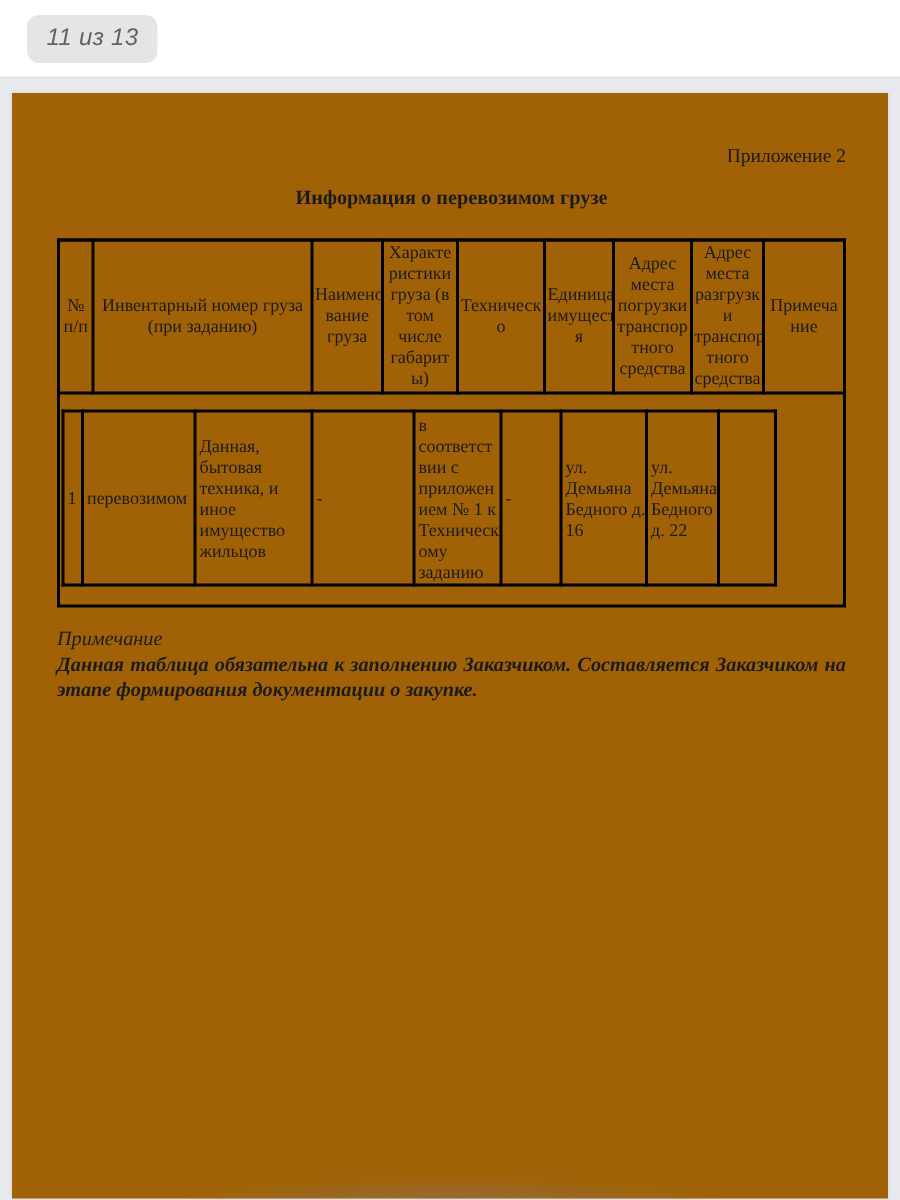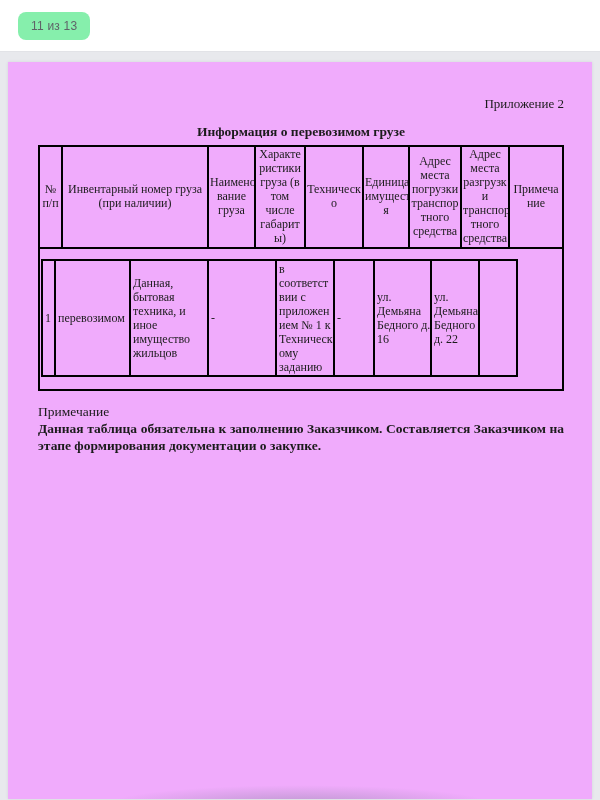--- a/index.html
+++ b/index.html
@@ -12,52 +12,53 @@
   .top-bar {
     height: 52px;
     background: #ffffff;
     border-bottom: 1px solid #e2e3e7;
     display: flex;
     align-items: center;
     padding-left: 18px;
     font-family: "Liberation Sans", sans-serif;
   }
   .badge {
-    background: #86efac;
+    background: #e5e5e5;
     color: #5f6368;
-    font-size: 12px;
+    font-size: 16px;
     padding: 7px 13px;
     border-radius: 8px;
     letter-spacing: .2px;
+    font-style: italic;
   }
   .page {
     position: relative;
     margin: 10px 8px 0;
     height: 737px;
-    background: #f0abfc;
+    background: #a16207;
     padding: 33px 28px 0 30px;
     color: #1b1b1b;
     box-shadow: 0 0 3px rgba(40,45,70,.10);
     overflow: hidden;
   }
   .page::after {
     content: "";
     position: absolute;
     left: 40px; right: 40px; bottom: 0;
     height: 18px;
     background: radial-gradient(ellipse 55% 160% at 50% 135%, rgba(120,126,148,.45), rgba(120,126,148,0) 70%);
     pointer-events: none;
   }
   .appendix { text-align: right; font-size: 13px; line-height: 1.32; }
   .doc-title {
     text-align: center;
     font-weight: bold;
     font-size: 13.5px;
     margin-top: 12px;
-    margin-bottom: 5px;
+    margin-bottom: 19px;
   }
   .frame { border: 2px solid #000; padding-bottom: 12px; }
   table { border-collapse: collapse; table-layout: fixed; }
   .ht { width: calc(100% + 4px); margin: -2px 0 0 -2px; }
   .ht th {
     border: 2px solid #000;
     font-weight: normal;
     font-size: 12px;
     line-height: 1.16;
     text-align: center;
@@ -72,21 +73,21 @@
     border: 2px solid #000;
     font-size: 12px;
     line-height: 1.17;
     text-align: left;
     vertical-align: middle;
     white-space: pre;
     height: 110px;
     padding: 1px 2px;
     overflow: hidden;
   }
-  .note { margin-top: 13px; font-size: 13.5px; }
+  .note { margin-top: 13px; font-style: italic; font-size: 13.5px; }
   .note-body {
     font-weight: bold;
     text-align: justify;
     line-height: 1.3;
     margin-top: 0;
   }
 </style>
 </head>
 <body>
 
@@ -114,21 +115,21 @@
           <col style="width:46px">
         <col style="width:52px">
           <col style="width:48px">
           <col>
       </colgroup>
       <tbody>
           <tr>
         <th>№
 п/п</th>
         <th>Инвентарный номер груза
-(при наличии)</th>
+(при заданию)</th>
         <th>Наимено
 вание
 груза</th>
         <th>Характе
 ристики
 груза (в
 том
 числе
 габарит
 ы)</th>

